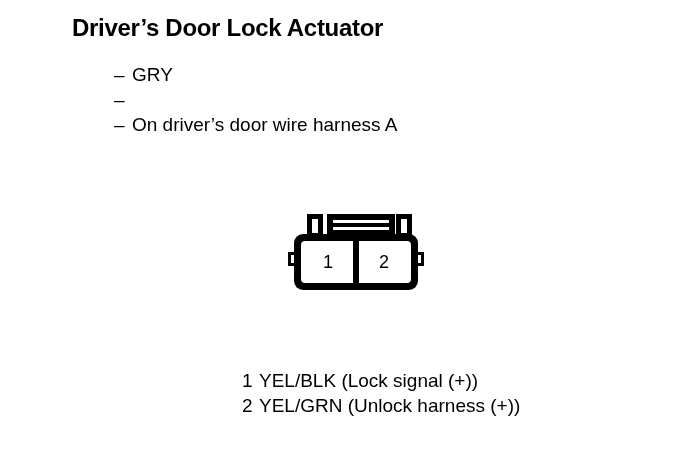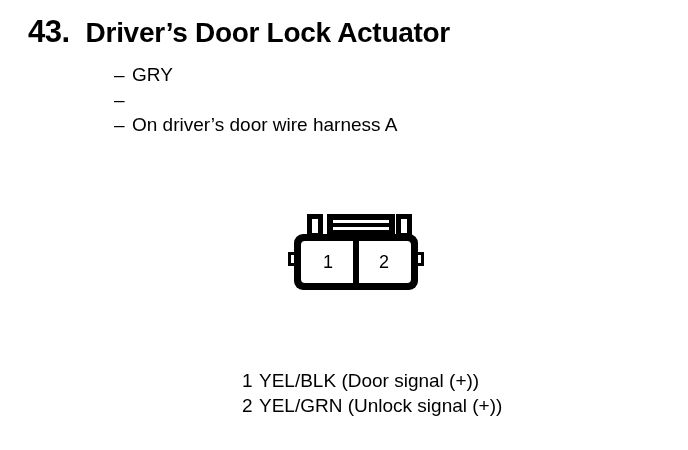--- a/index.html
+++ b/index.html
@@ -25,23 +25,23 @@
     display: flex;
     align-items: baseline;
     white-space: nowrap;
   }
   #header-number {
     font-size: 31px;
     font-weight: bold;
     letter-spacing: -0.5px;
   }
   #header-title {
-    font-size: 28px;
+    font-size: 24px;
     font-weight: bold;
-    margin-left: 16px;
+    margin-left: 44px;
     letter-spacing: -0.3px;
   }
 
   
   #spec-list {
     position: absolute;
     left: 114px;
     top: 62px;
     list-style: none;
     margin: 0;
@@ -188,21 +188,20 @@
   .legend-num {
     display: inline-block;
     width: 17px;
     flex: 0 0 17px;
   }
 </style>
 </head>
 <body>
 
 <div id="header">
-  <span id="header-number">43.</span>
   <span id="header-title">Driver’s Door Lock Actuator</span>
 </div>
 
 <ul id="spec-list">
   <li>
     <span class="dash">–</span>
     <span>GRY</span>
   </li>
   <li>
     <span class="dash">–</span>
@@ -232,19 +231,19 @@
     <div class="divider"></div>
   </div>
 
   <div class="pin-number" id="pin-number-1">1</div>
   <div class="pin-number" id="pin-number-2">2</div>
 </div>
 
 <div id="pin-legend">
   <div class="legend-row">
     <span class="legend-num">1</span>
-    <span>YEL/BLK (Door signal (+))</span>
+    <span>YEL/BLK (Lock signal (+))</span>
   </div>
   <div class="legend-row">
     <span class="legend-num">2</span>
-    <span>YEL/GRN (Unlock signal (+))</span>
+    <span>YEL/GRN (Unlock harness (+))</span>
   </div>
 </div>
 
 </body></html>

